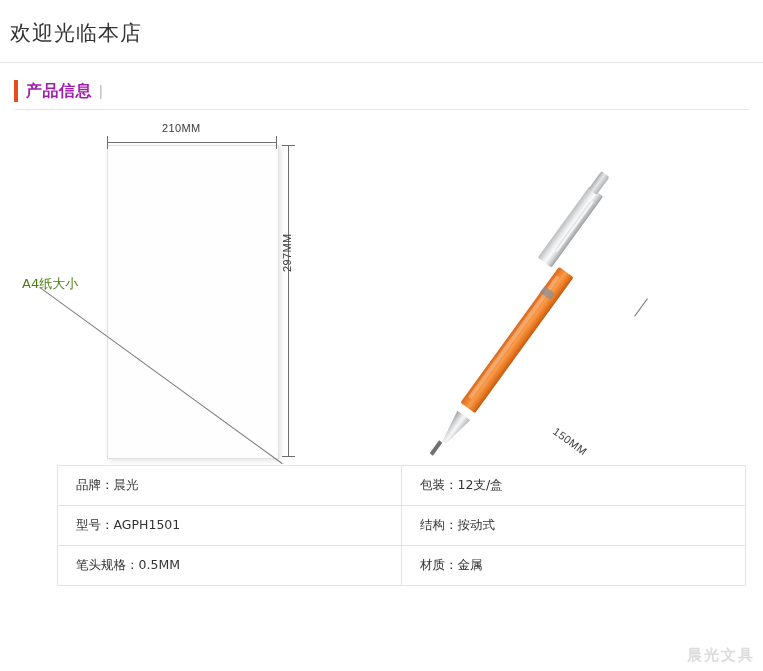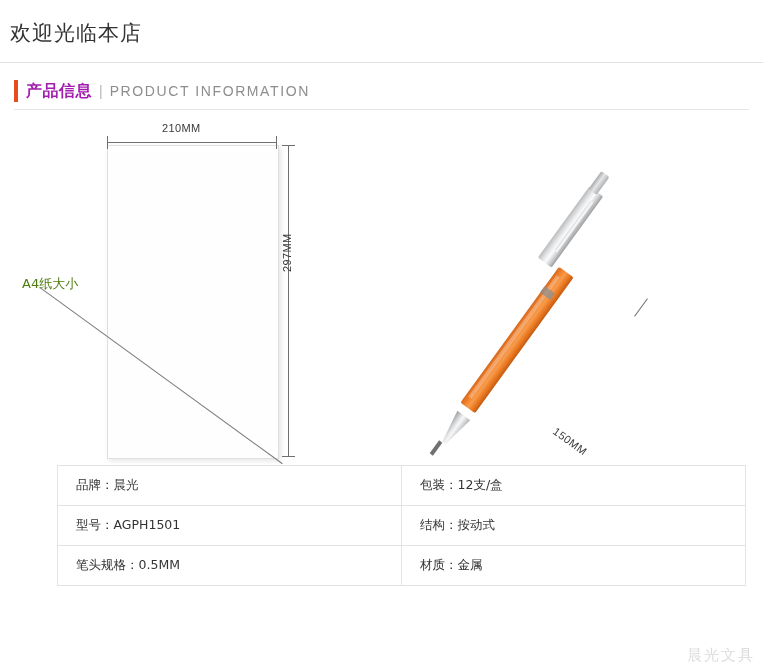--- a/index.html
+++ b/index.html
@@ -351,37 +351,37 @@
   
   .watermark {
     position: absolute;
     right: 8px;
     bottom: 6px;
     font-size: 15px;
     color: #dcdcdc;
     font-family: "DejaVu Sans", "Liberation Sans", sans-serif;
     letter-spacing: 2px;
     user-select: none;
+    font-weight: bold;
   }
 </style>
 </head>
 <body>
 
 <div class="page">
 
   <div class="welcome">
     <div class="welcome-text">欢迎光临本店</div>
   </div>
   <div class="welcome-rule"></div>
 
   <div class="section-header">
     <div class="section-bar"></div>
     <div class="section-title-cn">产品信息</div>
     <div class="section-sep">|</div>
-    <div class="section-title-en">PRODUCT INFORMATION</div>
   </div>
   <div class="header-rule"></div>
 
   <div class="diagram">
 
     <div class="a4-label">A4纸大小</div>
     <div class="a4-sheet"></div>
 
     <div class="dim-top-line"></div>
     <div class="dim-top-tick-l"></div>

